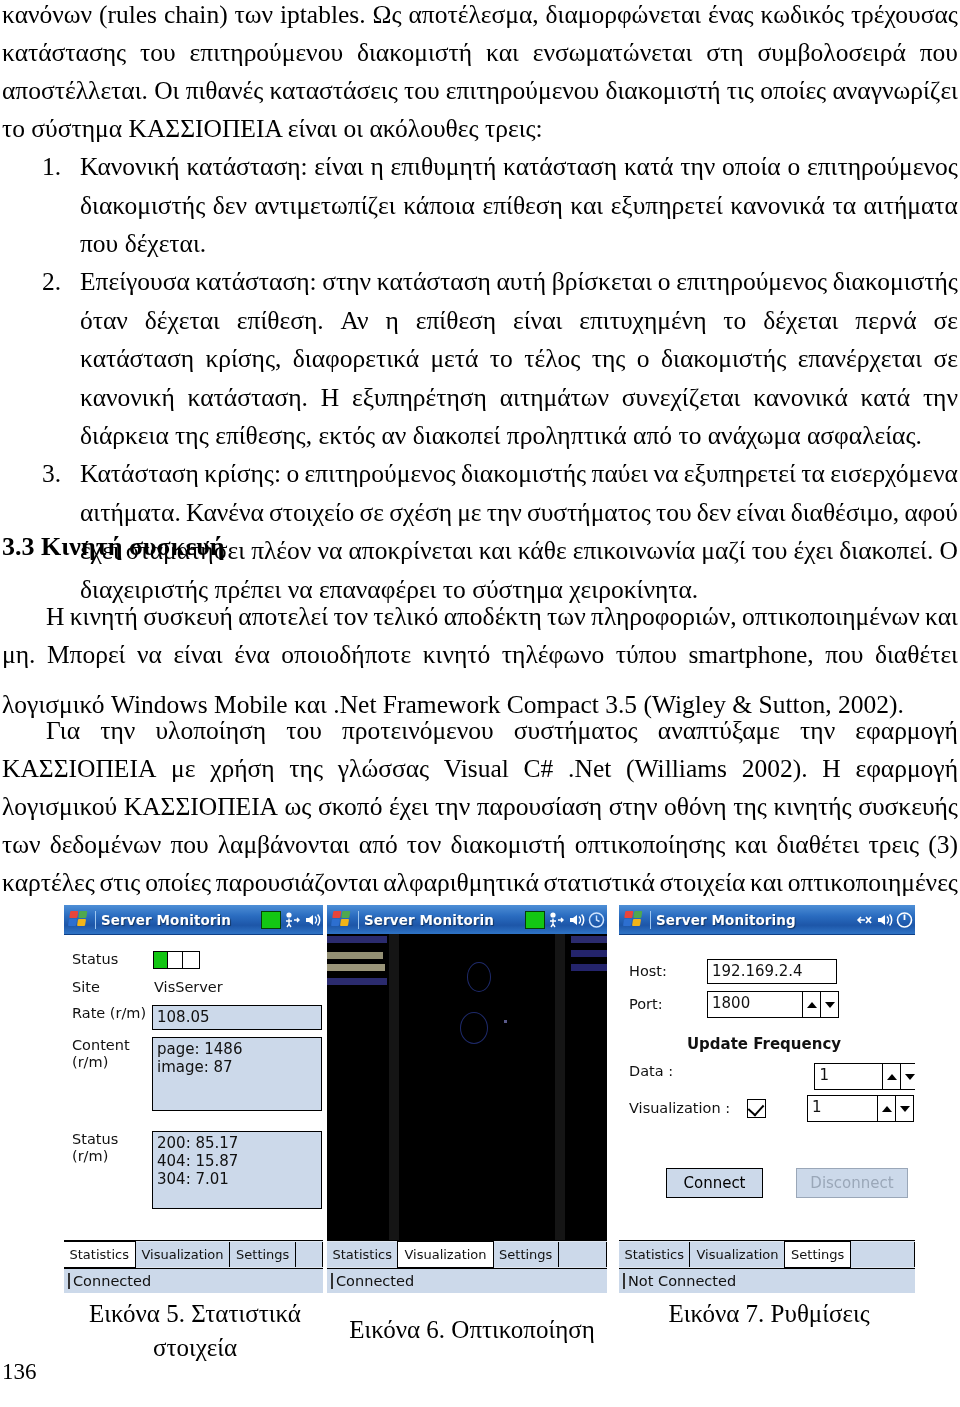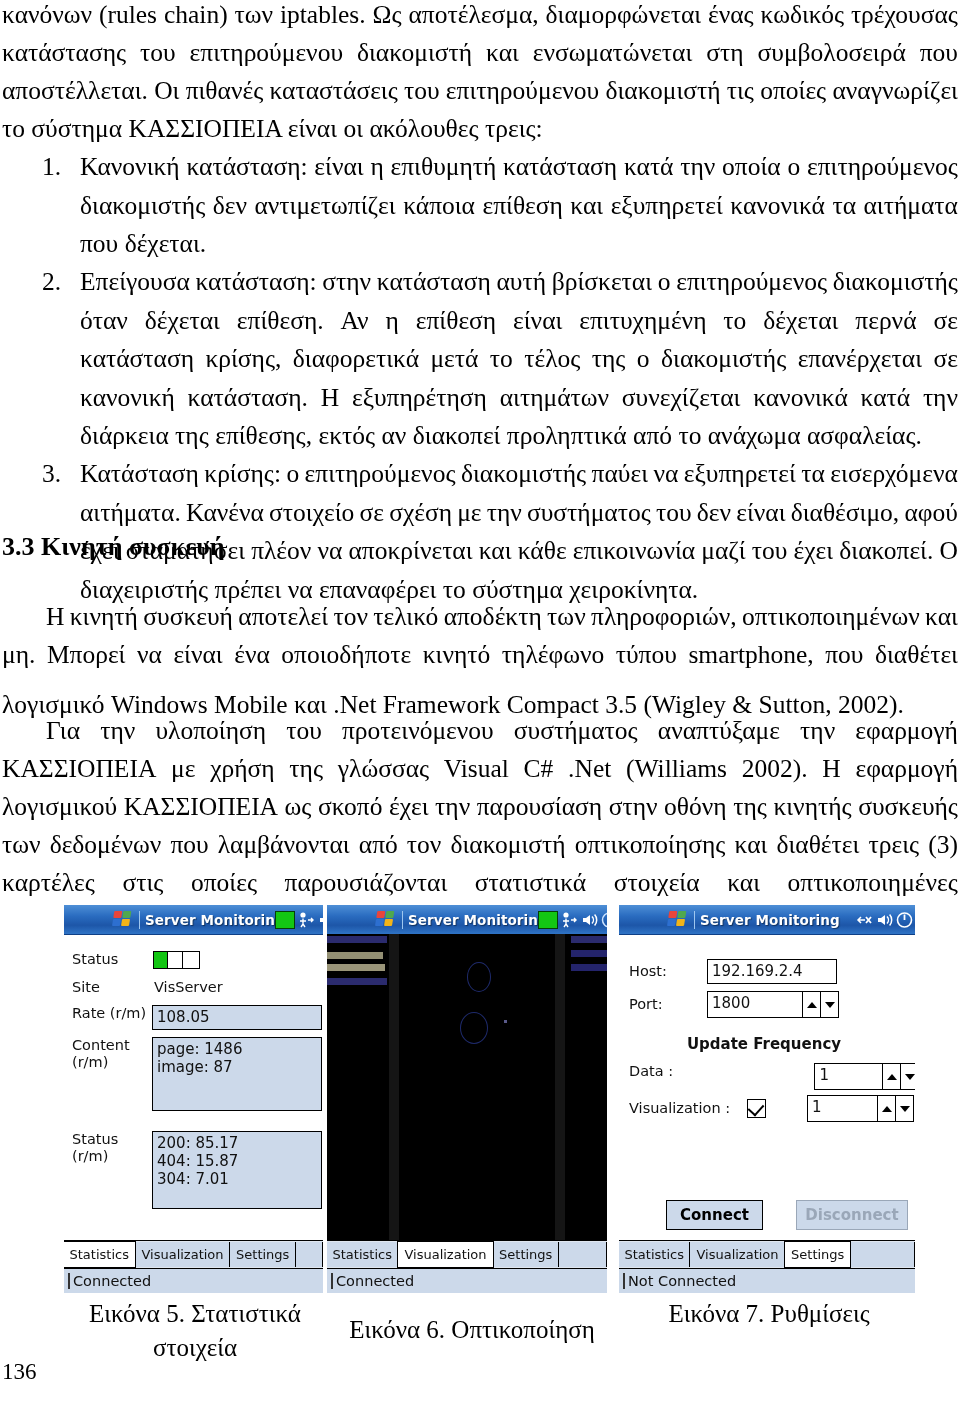--- a/index.html
+++ b/index.html
@@ -45,21 +45,20 @@
   .shot2{left:327px;width:280px;height:388px;}
   .shot3{left:619px;width:296px;height:388px;}
 
   
   .titlebar{
     height:29px;
     background:linear-gradient(180deg,#4e8fd6 0%,#2a6cc0 38%,#1d56a8 70%,#2f74c6 100%);
     display:flex;align-items:center;
     border-bottom:1px solid #0e3f86;
     position:relative;
-    padding-left:44px;
   }
   .tb-start{
     width:30px;height:29px;display:flex;align-items:center;justify-content:center;
     flex:0 0 auto;
   }
   .flag{width:20px;height:17px;position:relative;transform:skewX(-9deg);}
   .flag i{position:absolute;width:8px;height:7px;display:block;border-radius:1px;}
   .flag i:nth-child(1){left:0;top:0;background:#e8453c;}
   .flag i:nth-child(2){left:9px;top:0;background:#4fa84f;}
   .flag i:nth-child(3){left:0;top:8px;background:#2d6fd0;}
@@ -144,22 +143,22 @@
   .tri-dn{width:0;height:0;border-left:5px solid transparent;border-right:5px solid transparent;border-top:6px solid #000;}
   .checkbox{
     width:19px;height:19px;border:1.5px solid #000;background:#fff;position:relative;box-sizing:border-box;
   }
   .checkbox .mark{
     position:absolute;left:3px;top:1px;width:8px;height:12px;
     border:solid #000;border-width:0 2.5px 2.5px 0;transform:rotate(42deg);
   }
   .btn{
     background:#ccd9ea;border:1.5px solid #000;
-    font-size:15px;font-weight:bold;color:#000;
-    display:flex;align-items:center;justify-content:center;margin-top:32px;
+    font-size:15px;font-weight:normal;color:#000;
+    display:flex;align-items:center;justify-content:center;
   }
   .btn.disabled{color:#9aa7b8;border-color:#9aa7b8;}
   .sectitle{font-size:15px;font-weight:bold;color:#111;text-align:center;}
 
   
   .caption{
     position:absolute;
     font-size:25px;line-height:34px;text-align:center;
     font-family:"Liberation Serif","DejaVu Serif",serif;
   }
@@ -460,20 +459,21 @@
         <span>(3)</span>
       </div>
   </div>
 
   <div class="blk" style="top:864px;">
     <div class="jline">
         <span>καρτέλες</span>
         <span>στις</span>
         <span>οποίες</span>
         <span>παρουσιάζονται</span>
+        <span>αλφαριθμητικά</span>
         <span>στατιστικά</span>
         <span>στοιχεία</span>
         <span>και</span>
         <span>οπτικοποιημένες</span>
       </div>
   </div>
 
   <div class="shots">
 
     <div class="shot shot1">

